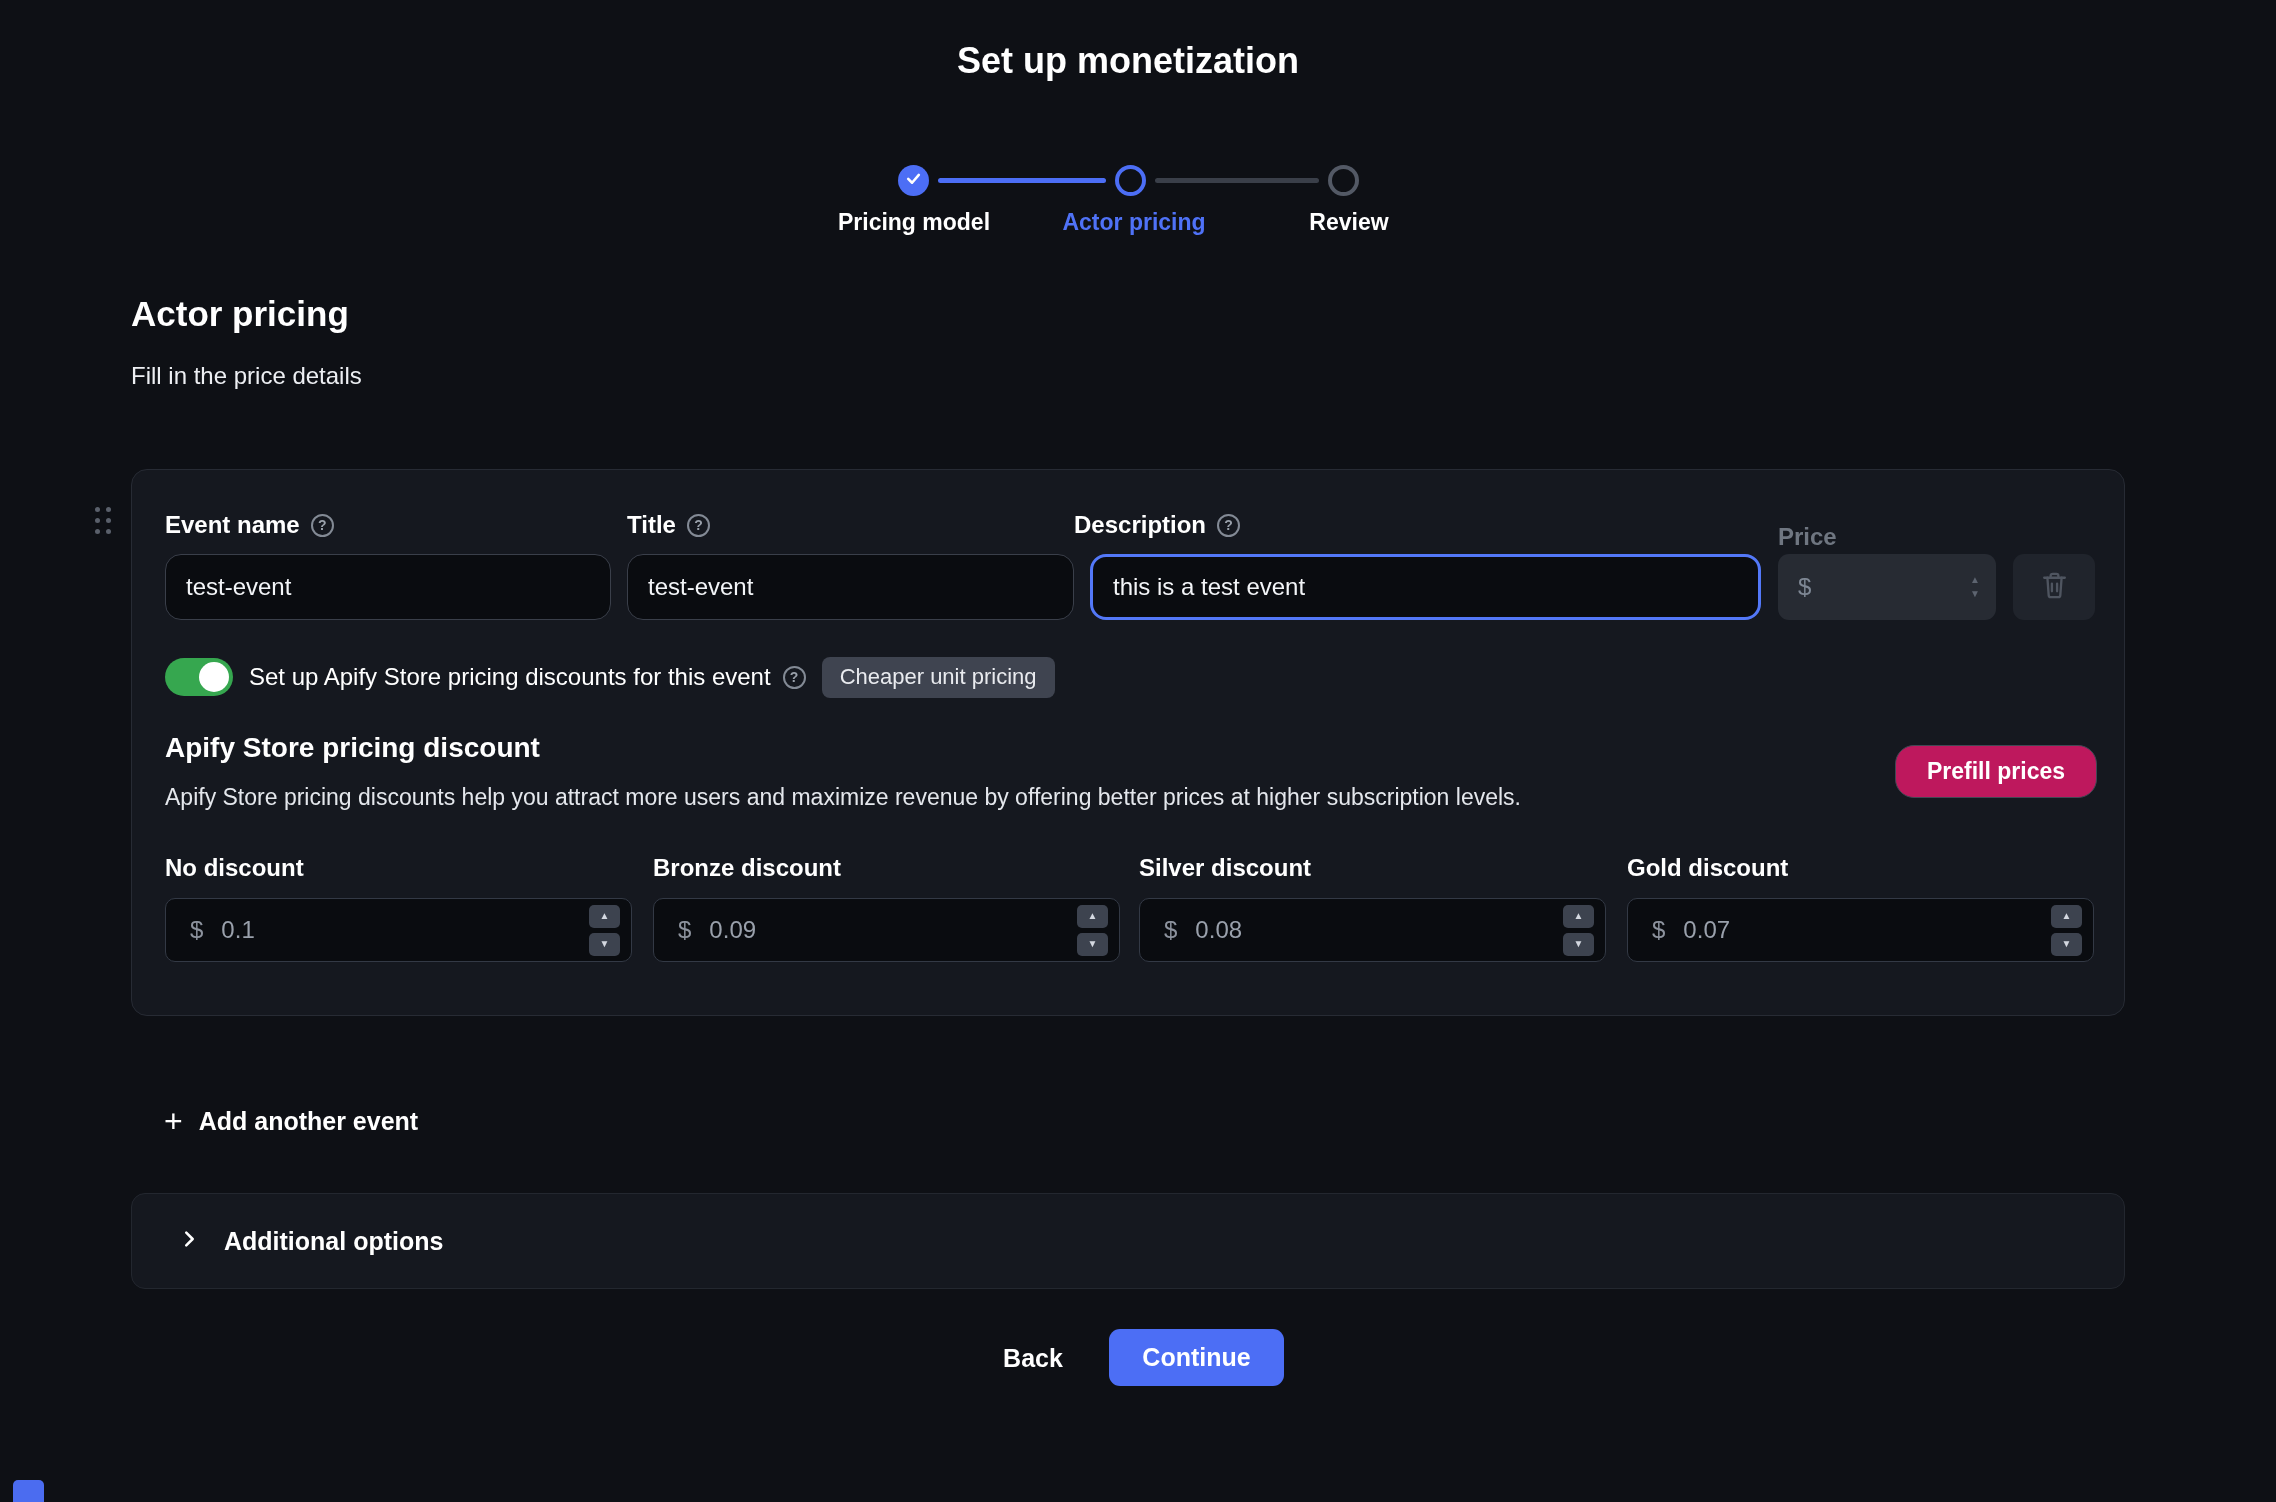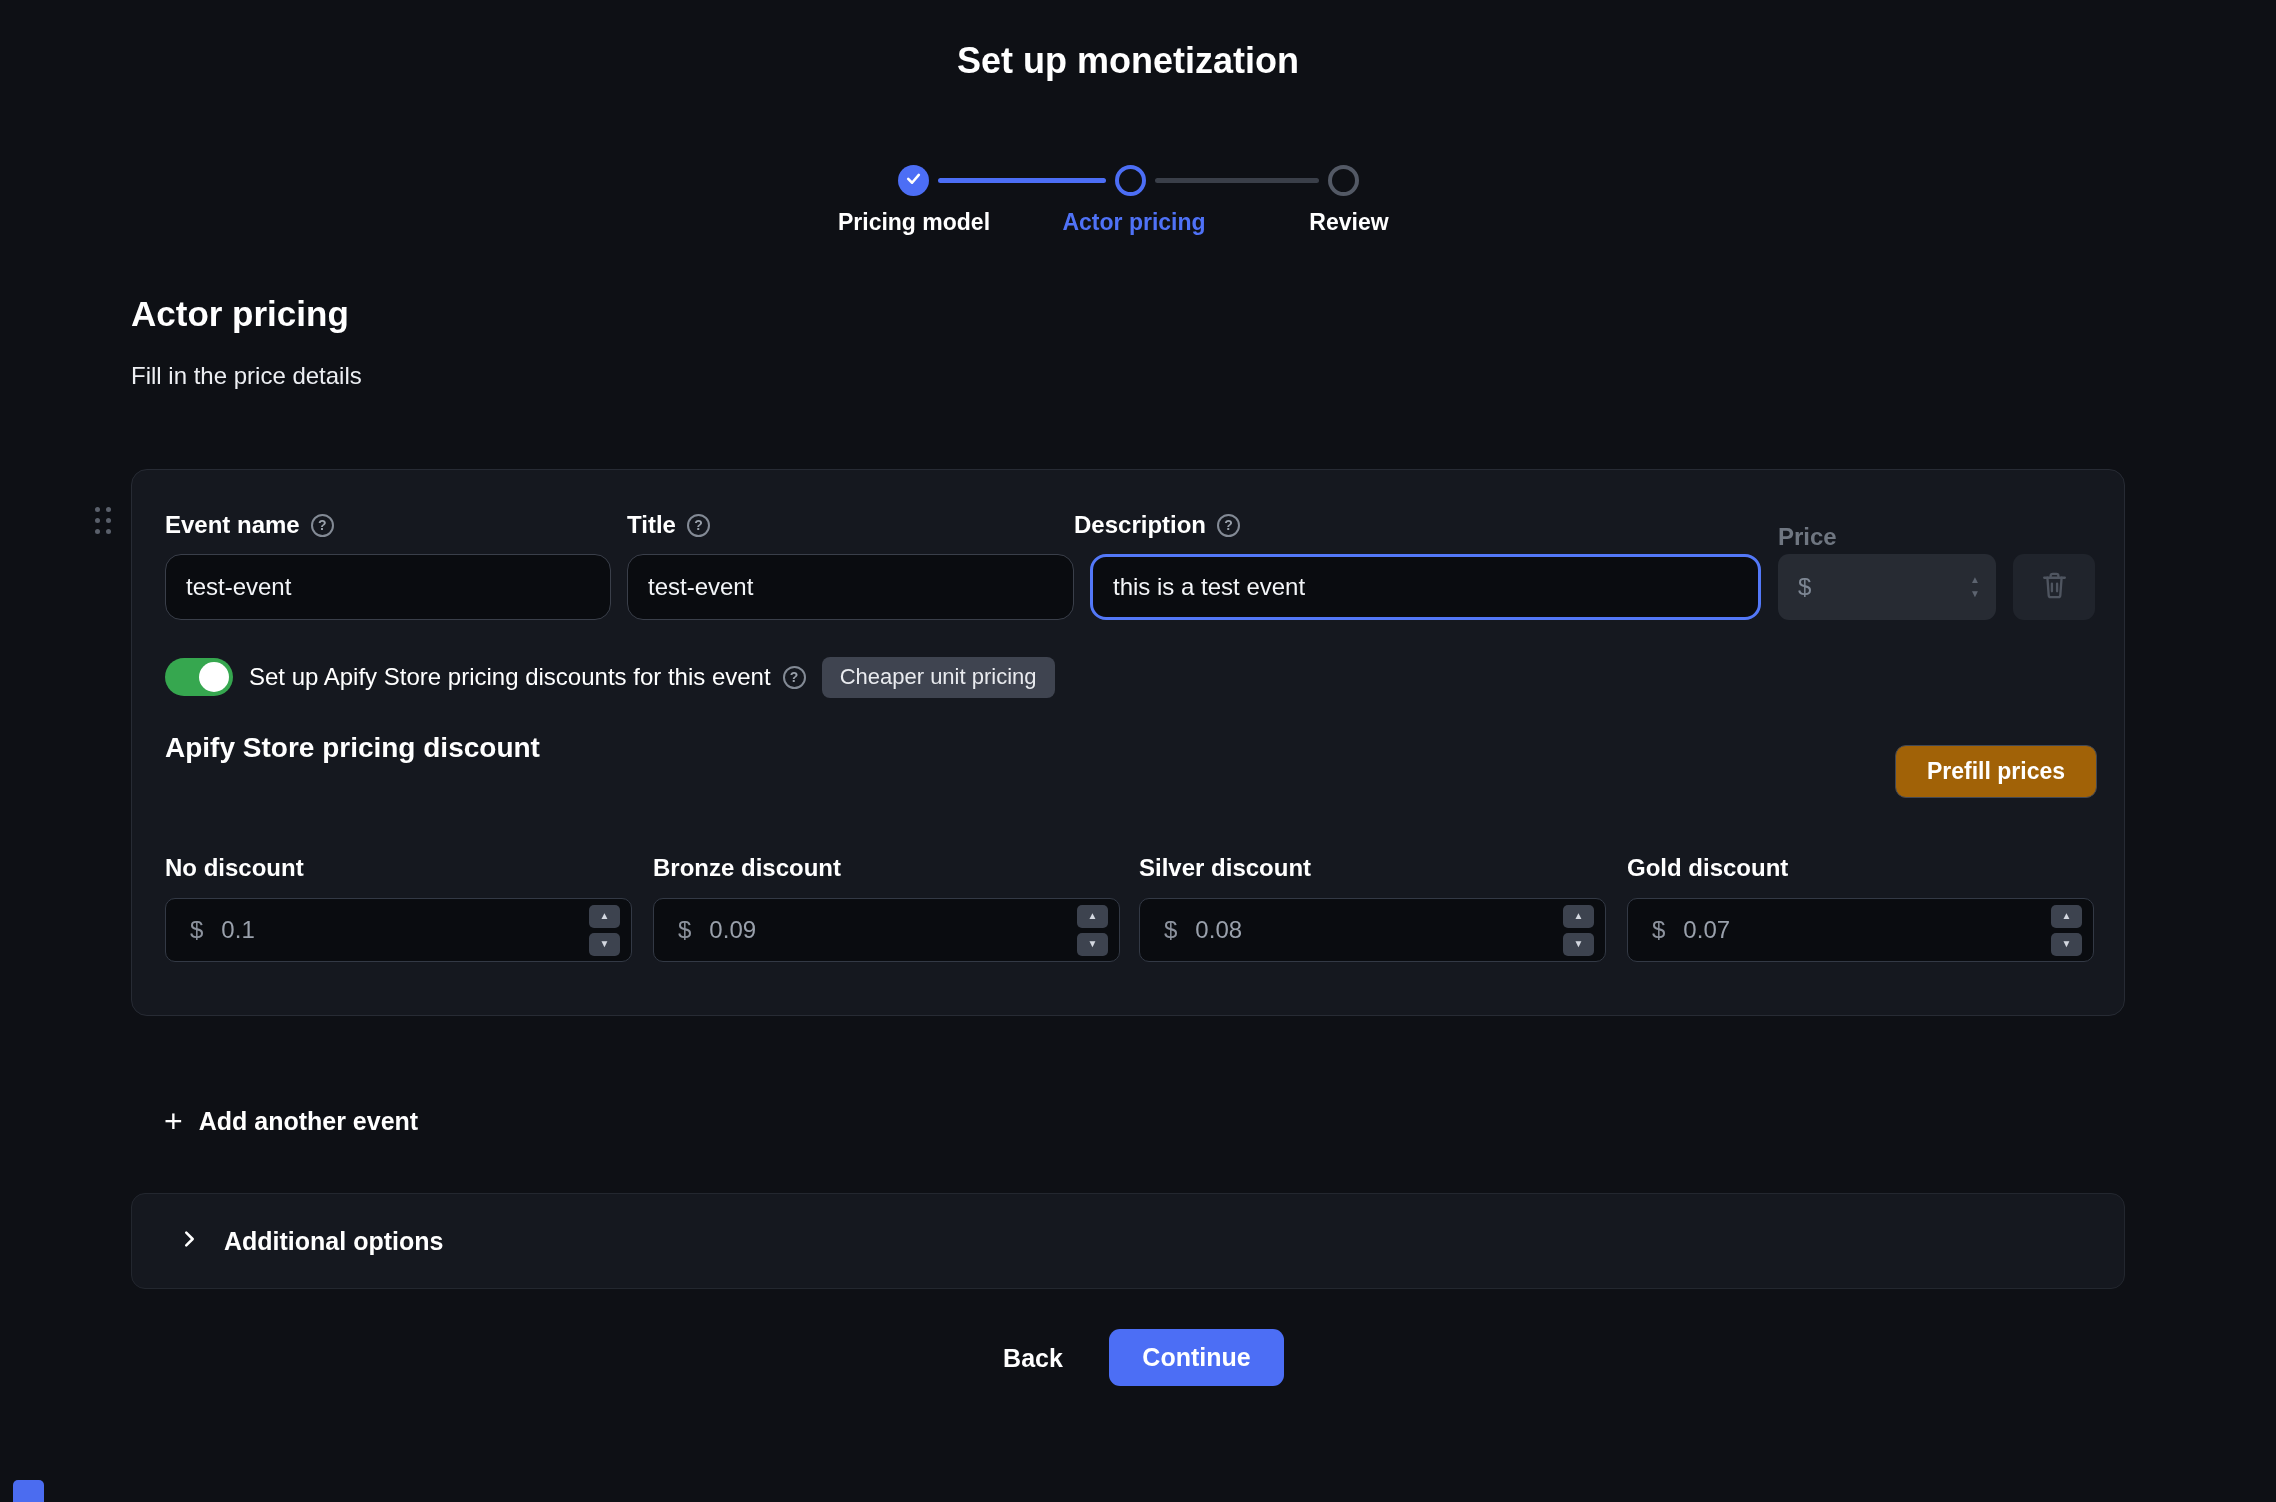--- a/index.html
+++ b/index.html
@@ -115,21 +115,21 @@
   .badge {
     height:41px; display:flex; align-items:center; padding:0 18px;
     background:#3f4450; border-radius:8px; font-size:22px; color:#e9ebef;
   }
 
   
   .disc-heading { position:absolute; left:33px; top:262px; font-size:28px; font-weight:700; }
   .disc-desc    { position:absolute; left:33px; top:314px; font-size:23px; color:#e4e7ec; white-space:nowrap; }
   .prefill-btn {
     position:absolute; left:1763px; top:275px; width:202px; height:53px;
-    background:#a16207; border:1px solid #424854; border-radius:11px;
+    background:#be185d; border:1px solid #424854; border-radius:19px;
     color:#fff; font-size:23px; font-weight:600; cursor:pointer;
     font-family:"Liberation Sans", sans-serif;
   }
   .tier-label { position:absolute; top:384px; font-size:24px; font-weight:700; color:#fff; }
   .tl0 { left:33px; }  .tl1 { left:521px; }  .tl2 { left:1007px; }  .tl3 { left:1495px; }
   .tier-input {
     position:absolute; top:428px; width:467px; height:64px;
     background:#0a0c10; border:1px solid #333945; border-radius:10px;
     display:flex; align-items:center; padding:0 11px 0 24px;
   }
@@ -257,20 +257,21 @@
       <div class="knob"></div>
     </div>
     <div class="toggle-label">
       <span>Set up Apify Store pricing discounts for this event</span>
       <span class="help">?</span>
     </div>
     <div class="badge">Cheaper unit pricing</div>
   </div>
 
   <div class="disc-heading">Apify Store pricing discount</div>
+  <div class="disc-desc">Apify Store pricing discounts help you attract more users and maximize revenue by offering better prices at higher subscription levels.</div>
   <button class="prefill-btn">Prefill prices</button>
 
   <div class="tier-label tl0">No discount</div>
   <div class="tier-label tl1">Bronze discount</div>
   <div class="tier-label tl2">Silver discount</div>
   <div class="tier-label tl3">Gold discount</div>
 
   <div class="tier-input ti0">
     <span class="tier-currency">$</span>
     <span class="tier-value">0.1</span>

